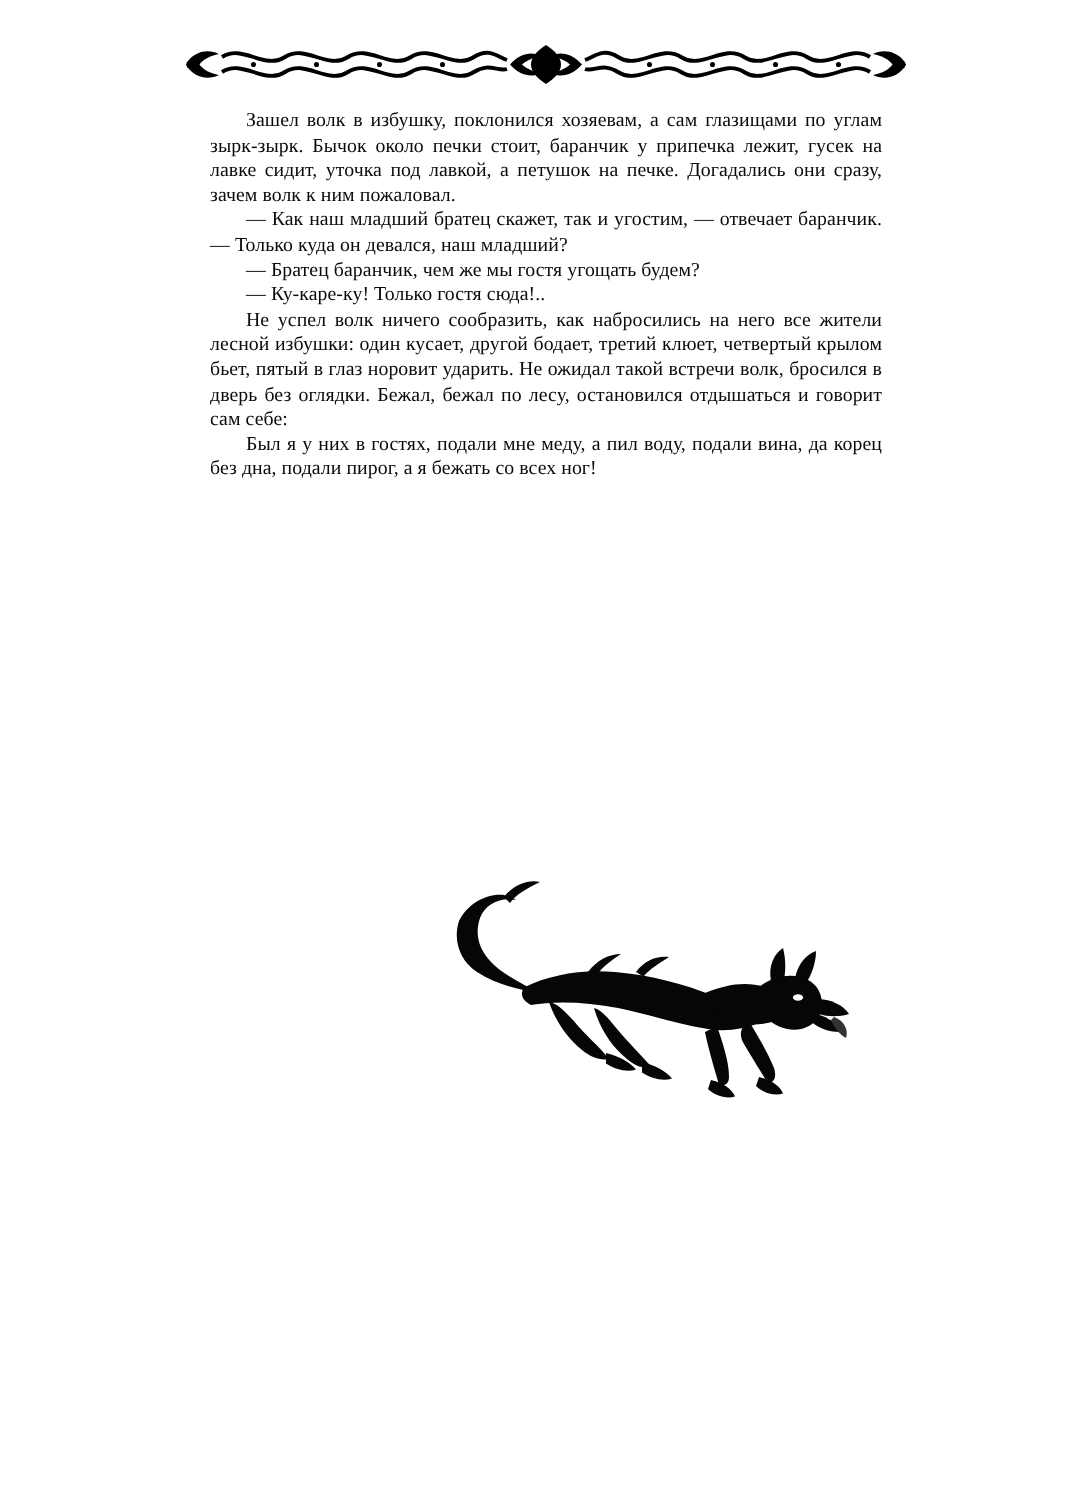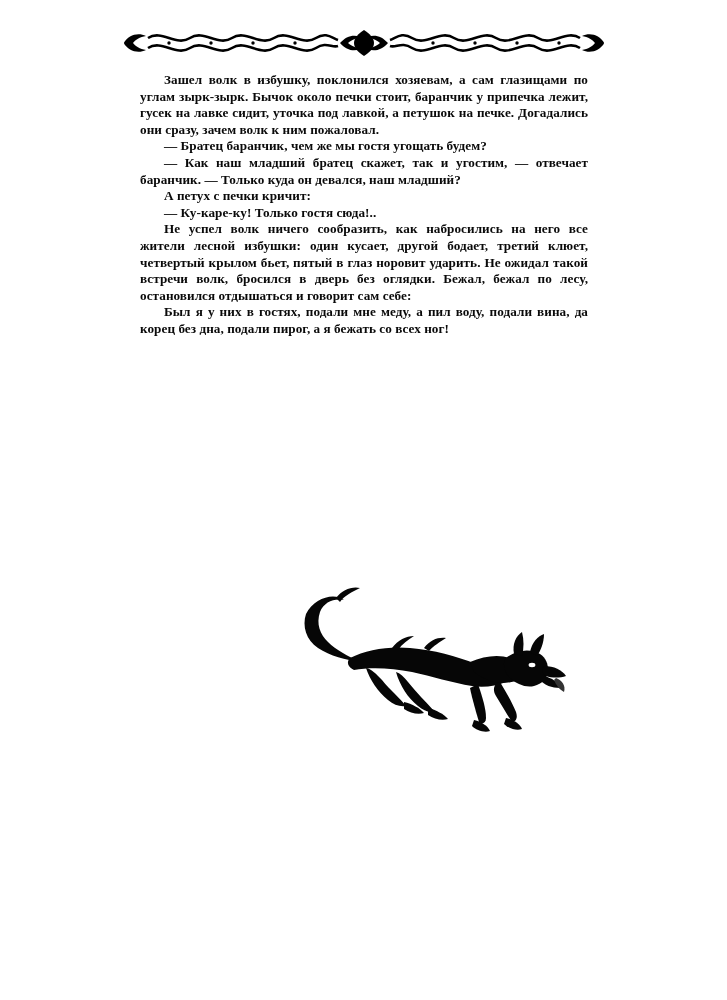--- a/index.html
+++ b/index.html
@@ -16,21 +16,20 @@
     overflow: hidden;
   }
 
   .page {
     position: absolute;
     left: 0;
     top: 0;
     width: 727px;
     height: 1000px;
     background: #ffffff;
-    font-weight: bold;
   }
 
   
   .ornament {
     position: absolute;
     left: 118px;
     top: 26px;
     width: 492px;
     height: 34px;
   }
@@ -110,23 +109,22 @@
         <circle cx="315" cy="17" r="1.7"></circle>
           <circle cx="357" cy="17" r="1.7"></circle>
         <circle cx="399" cy="17" r="1.7"></circle>
           <circle cx="441" cy="17" r="1.7"></circle>
       </g>
     </svg>
   </div>
 
   <div class="textblock">
     <p>Зашел волк в избушку,  поклонился хозяевам, а сам глазищами по углам зырк-зырк. Бычок около печки стоит, баранчик у припечка лежит, гусек на лавке сидит, уточка под лавкой, а петушок на печке. Догадались они сразу, зачем волк к ним пожаловал.</p>
+    <p class="dialogue">— Как наш младший братец скажет, так и угостим, — отвечает баранчик. — Только куда он девался, наш младший?</p>
     <p class="dialogue">— Братец баранчик, чем же мы гостя угощать будем?</p>
-    <p class="dialogue">— Как наш младший братец скажет, так и угостим, — отвечает баранчик. — Только куда он девался, наш младший?</p>
-    <p>А петух с печки кричит:</p>
     <p class="dialogue">— Ку-каре-ку! Только гостя сюда!..</p>
     <p>Не успел волк ничего сообразить, как набросились на него все жители лесной избушки: один кусает, другой бодает, третий клюет, четвертый крылом бьет, пятый в глаз норовит ударить. Не ожидал такой встречи волк, бросился в дверь без оглядки. Бежал, бежал по лесу, остановился отдышаться и говорит сам себе:</p>
     <p>Был я у них в гостях, подали мне меду, а пил воду, подали вина, да корец без дна, подали пирог, а я бежать со всех ног!</p>
   </div>
 
   <div class="illustration">
     <svg viewBox="0 0 280 190" xmlns="http://www.w3.org/2000/svg" aria-hidden="true">
       <g fill="#060606">
 
         <path d="M6 44 C2 56, 6 70, 18 78 C30 86, 46 90, 60 92 C48 86, 36 80, 28 72 C20 64, 16 54, 20 42 C24 32, 34 28, 44 30 C34 22, 14 28, 6 44 Z"></path>

